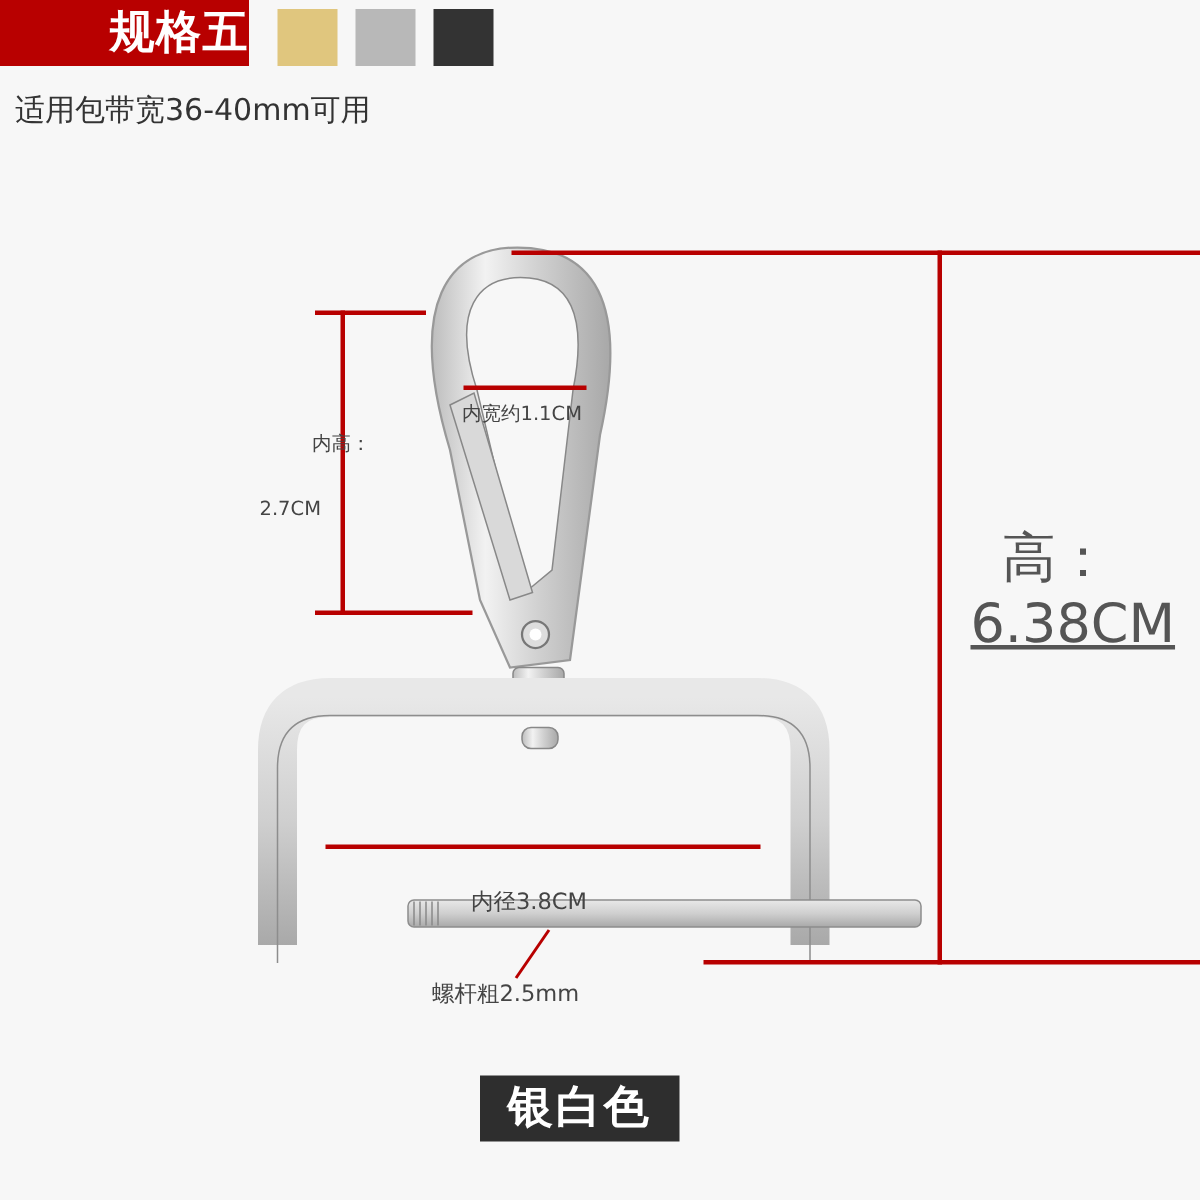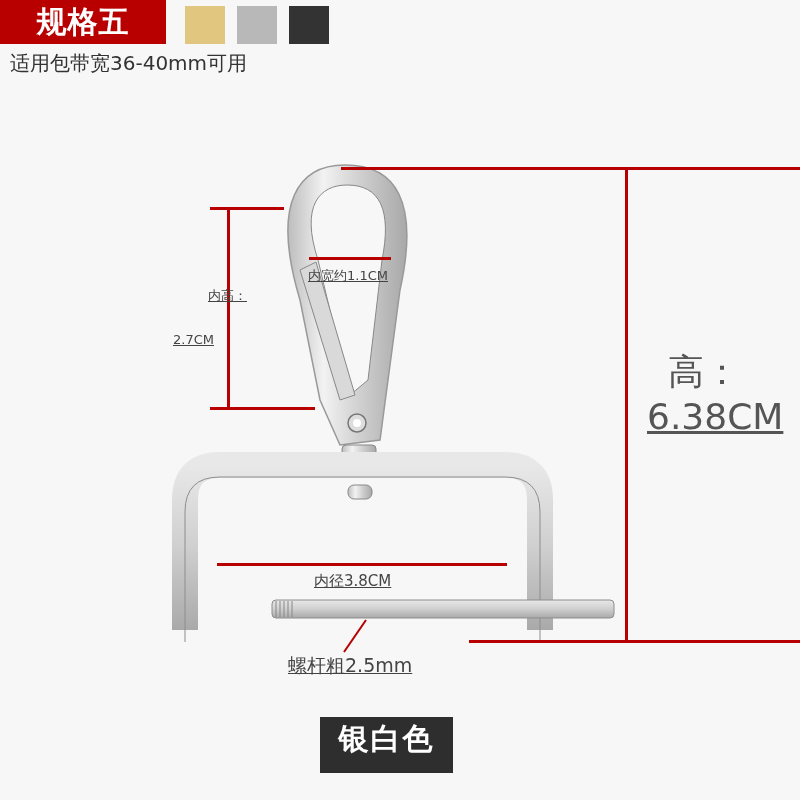--- a/index.html
+++ b/index.html
@@ -1,26 +1,26 @@
 <!DOCTYPE html>
 <html><head>
 <meta charset="utf-8">
 <style>
   html, body { margin:0; padding:0; }
   body { width:800px; height:800px; background:#f7f7f7; position:relative; overflow:hidden;
          font-family:"DejaVu Sans","Liberation Sans",sans-serif; }
   .abs { position:absolute; }
   .title-badge { left:0; top:0; width:166px; height:44px; background:#b80000; color:#fff;
-                 font-size:30px; font-weight:bold; line-height:44px; text-align:center; letter-spacing:1px; }
+                 font-size:30px; font-weight:bold; line-height:44px; text-align:right; letter-spacing:1px; }
   .swatch { top:6px; width:40px; height:38px; }
-  .subtitle { left:10px; top:50px; font-size:20px; color:#333; }
+  .subtitle { left:10px; top:60px; font-size:20px; color:#333; }
   .redline { background:#b80000; }
-  .lbl { color:#444; font-size:13px;text-decoration:underline; }
+  .lbl { color:#444; font-size:13px; }
   .big { color:#555; font-size:36px; }
-  .color-tag { left:320px; top:717px; width:133px; height:56px; background:#2e2e2e; color:#fff;
+  .color-tag { left:320px; top:717px; width:133px; height:44px; background:#2e2e2e; color:#fff;
                font-size:30px; font-weight:bold; line-height:44px; text-align:center; letter-spacing:2px; }
 </style>
 </head>
 <body>
 
 <div class="abs title-badge">规格五</div>
 <div class="abs swatch" style="left:185px;background:#e0c67e;"></div>
 <div class="abs swatch" style="left:237px;background:#b8b8b8;"></div>
 <div class="abs swatch" style="left:289px;background:#333;"></div>
 <div class="abs subtitle">适用包带宽36-40mm可用</div>
@@ -74,20 +74,20 @@
 <div class="abs redline" style="left:309px;top:257px;width:82px;height:3px;"></div>
 <div class="abs lbl" style="left:308px;top:267px;">内宽约1.1CM</div>
 
 <div class="abs redline" style="left:341px;top:167px;width:459px;height:3px;"></div>
 <div class="abs redline" style="left:625px;top:167px;width:3px;height:476px;"></div>
 <div class="abs redline" style="left:469px;top:640px;width:331px;height:3px;"></div>
 <div class="abs big" style="left:668px;top:348px;">高：</div>
 <div class="abs big" style="left:647px;top:396px;text-decoration:underline;">6.38CM</div>
 
 <div class="abs redline" style="left:217px;top:563px;width:290px;height:3px;"></div>
-<div class="abs lbl" style="left:314px;top:572px;font-size:15px;">内径3.8CM</div>
+<div class="abs lbl" style="left:314px;top:592px;font-size:15px;">内径3.8CM</div>
 
 <svg class="abs" style="left:340px;top:618px" width="30" height="36">
   <line x1="26" y1="2" x2="4" y2="34" stroke="#b80000" stroke-width="2"></line>
 </svg>
-<div class="abs lbl" style="left:288px;top:653px;font-size:19px;">螺杆粗2.5mm</div>
+<div class="abs lbl" style="left:288px;top:653px;font-size:15px;">螺杆粗2.5mm</div>
 
 <div class="abs color-tag">银白色</div>
 
 </body></html>

